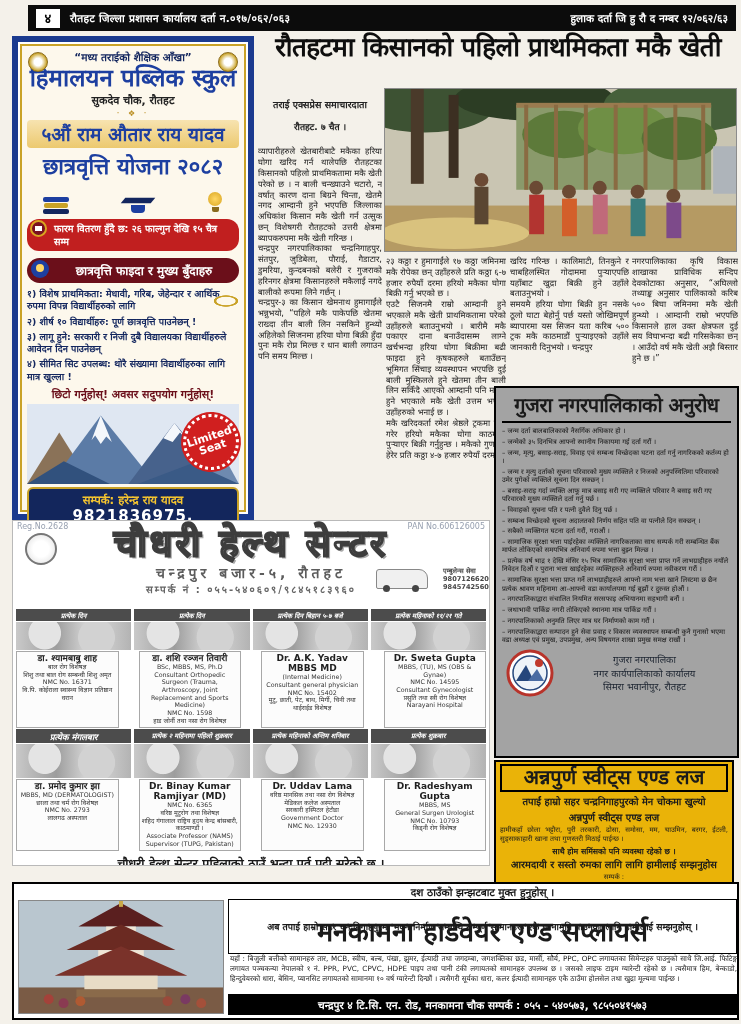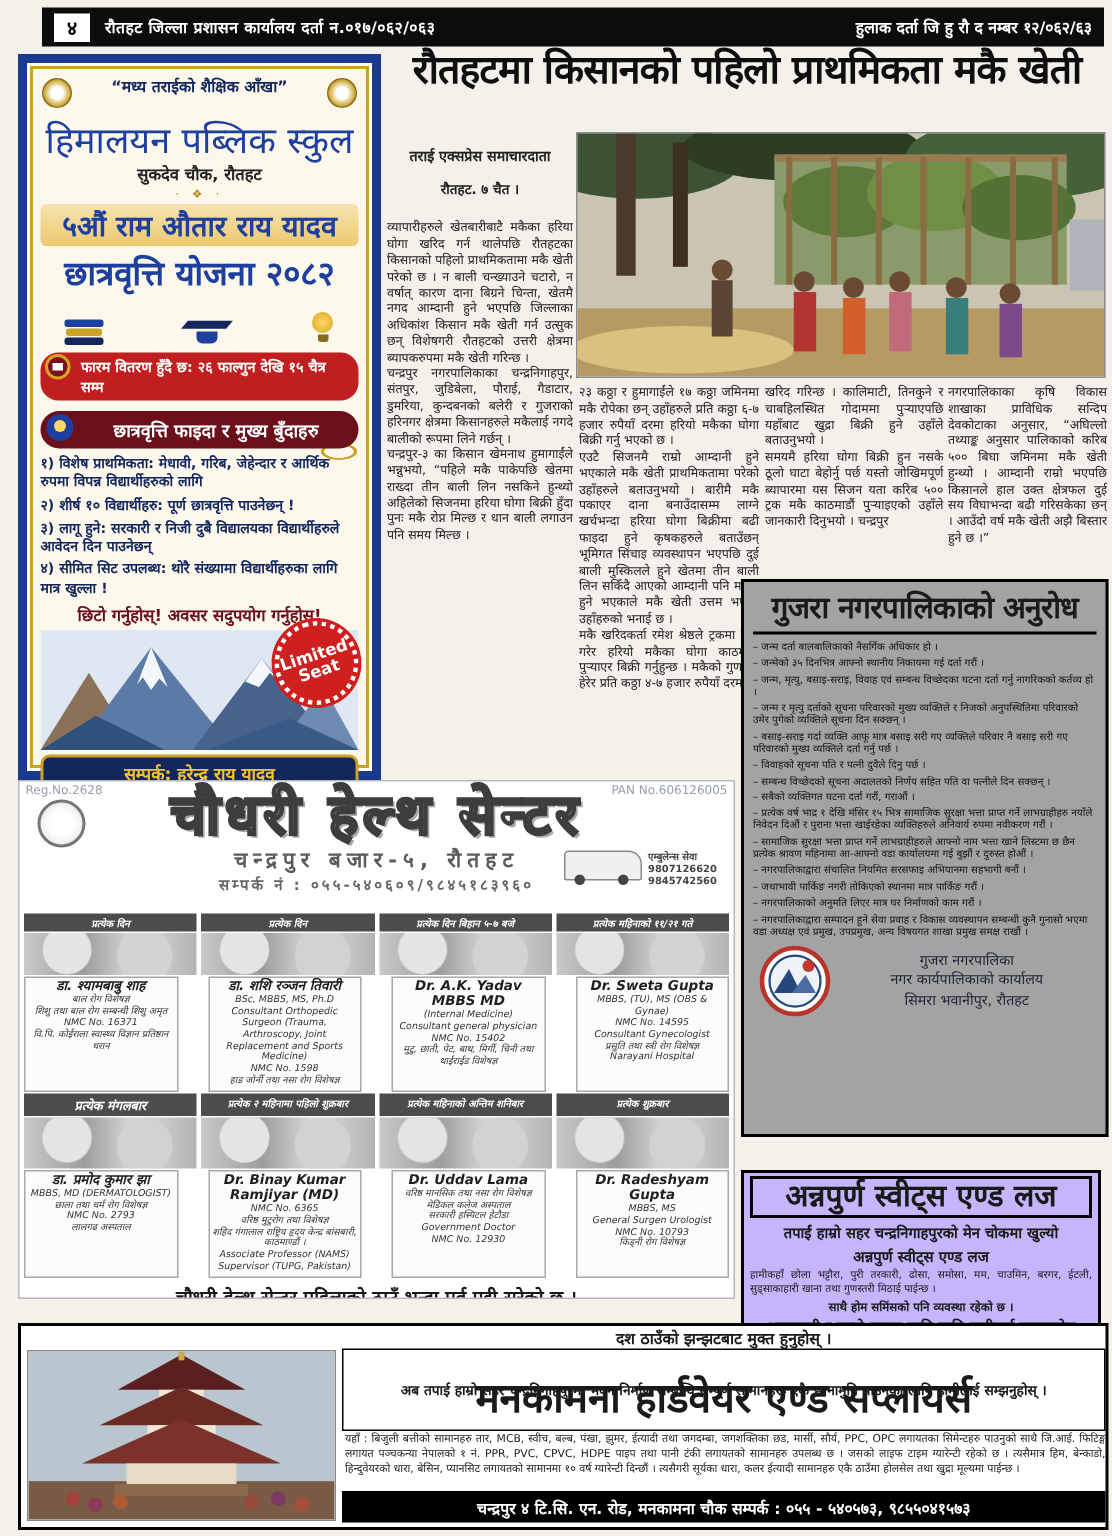--- a/index.html
+++ b/index.html
@@ -18,21 +18,21 @@
   .mast-num { background:#fff; color:#000; width:24px; height:19px; display:flex; align-items:center;
     justify-content:center; font-weight:bold; font-size:13px; }
   .mast-left { font-size:10.5px; font-weight:bold; letter-spacing:0.3px; }
   .mast-right { margin-left:auto; font-size:10.5px; font-weight:bold; }
 
   
   .school { left:12px; top:36px; width:242px; height:484px; background:#fdf8ec;
     border:6px solid #1a3a8f; box-shadow: inset 0 0 0 2px #fff, inset 0 0 0 4px #c9a227;
     padding:8px 9px 6px; text-align:center; }
   .sc-tagline { font-size:10.5px; font-weight:bold; color:#13265e; }
-  .sc-name { font-size:24px; font-weight:normal; color:#1d3fa0; line-height:1.05; margin-top:18px; }
+  .sc-name { font-size:24px; font-weight:bold; color:#1d3fa0; line-height:1.05; margin-top:2px; }
   .sc-addr { font-size:11px; font-weight:bold; color:#222; margin-top:1px; }
   .sc-dots { font-size:8px; color:#b98c1e; letter-spacing:3px; margin:2px 0; }
   .sc-scheme1 { font-size:19px; font-weight:bold; color:#1d3fa0;
     background:linear-gradient(180deg,#f7e3b0,#ecc96f); border-radius:4px; padding:1px 0; }
   .sc-scheme2 { font-size:22px; font-weight:bold; color:#1d3fa0; margin-top:2px; }
   .icon-row { display:flex; justify-content:space-between; align-items:flex-end; padding:0 16px; height:30px; margin:4px 0 5px; }
   .ic-books { width:26px; height:18px; position:relative; }
   .ic-books i { display:block; height:5px; border-radius:2px; margin-top:1px; background:#1d3fa0; }
   .ic-books i:nth-child(2){ background:#c9a227; width:92%; margin-left:4%; }
   .ic-books i:nth-child(3){ background:#13265e; }
@@ -93,21 +93,21 @@
   .g-title { font-size:20px; font-weight:bold; text-align:center; border-bottom:2px solid #000;
     padding:1px 0 3px; letter-spacing:-0.5px; }
   .g-bullets { margin-top:4px; font-size:6.8px; line-height:1.22; color:#111; }
   .g-bullet { margin-bottom:2.5px; }
   .g-bullet::before { content:"– "; }
   .g-org { display:flex; align-items:center; gap:8px; margin-top:5px; padding:0 4px; }
   .g-logo { width:48px; height:48px; flex:0 0 auto; }
   .g-org-text { flex:1; text-align:center; font-weight:normal; font-size:9.5px; color:#1c2430; line-height:1.4; }
 
   
-  .annapurna { left:494px; top:780px; width:240px; height:126px; border:2px solid #000; background:#c4b5fd;
+  .annapurna { left:494px; top:760px; width:240px; height:126px; border:2px solid #000; background:#eab308;
     padding:2px 4px; text-align:center; overflow:hidden; }
   .a-title { border:2px solid #000; font-size:20px; font-weight:bold; line-height:1.1; padding:0 2px 2px; }
   .a-line1 { font-size:9.8px; font-weight:bold; margin-top:3px; }
   .a-line2 { font-size:10px; font-weight:bold; margin-top:2px; }
   .a-body { font-size:7px; line-height:1.35; text-align:justify; margin-top:2px; }
   .a-line3 { font-size:7.8px; font-weight:bold; margin-top:1px; }
   .a-line4 { font-size:9.8px; font-weight:bold; margin-top:2px; }
   .a-contact { font-size:6.8px; margin-top:1px; }
   .a-phone { font-size:8px; font-weight:bold; }
 
@@ -115,37 +115,37 @@
   .health { left:12px; top:520px; width:478px; height:346px; background:#fff; border:1px solid #b9b9b9; overflow:hidden; }
   .h-head { position:relative; height:88px; text-align:center; }
   .h-reg { position:absolute; left:4px; top:1px; font-size:8px; color:#97a0b0; }
   .h-pan { position:absolute; right:4px; top:1px; font-size:8px; color:#97a0b0; }
   .h-logo { position:absolute; left:12px; top:12px; width:32px; height:32px; border-radius:50%;
     border:2px solid #777; background:radial-gradient(#fff 40%, #ddd); }
   .h-title { font-size:37px; font-weight:bold; color:#f4f4f4; letter-spacing:3px; line-height:1.0; padding-top:4px;
     -webkit-text-stroke:1.8px #3d3d3d; text-shadow:2px 2px 0 #a9a9a9; }
   .h-addr { font-size:14px; font-weight:bold; color:#5c5c5c; letter-spacing:4px; margin-top:1px; }
   .h-contact { font-size:10px; font-weight:bold; color:#666; letter-spacing:2px; }
-  .h-amb { position:absolute; right:5px; top:46px; width:108px; display:flex; gap:4px; align-items:flex-start; }
+  .h-amb { position:absolute; right:5px; top:46px; width:108px; display:flex; gap:15px; align-items:center; }
   .van { width:52px; height:20px; background:#f0f0f0; border:1px solid #888; border-radius:3px 9px 2px 2px; position:relative; flex:0 0 auto; }
   .van::before, .van::after { content:""; position:absolute; bottom:-4px; width:7px; height:7px; border-radius:50%; background:#444; }
   .van::before { left:6px; } .van::after { right:8px; }
   .amb-txt { font-size:6.6px; color:#444; font-weight:bold; text-align:left; line-height:1.25; }
   .h-grid { padding:0 3px; }
   .h-ribbons { display:flex; gap:3px; margin-bottom:1px; }
   .h-ribbon { flex:1; background:#4c4c4c; color:#fff; font-size:6.6px; font-weight:bold; font-style:italic;
     text-align:center; padding:1.5px 0; overflow:hidden; white-space:nowrap; }
   .h-ribbon.big { font-size:8.5px; }
   .h-photos { display:flex; gap:3px; margin-bottom:1px; }
   .h-photo { flex:1; height:28px; background:
       radial-gradient(circle at 25% 40%, #e4e4e4 0 18%, transparent 19%),
       radial-gradient(circle at 70% 55%, #d2d2d2 0 22%, transparent 23%),
       linear-gradient(90deg,#c9c9c9,#9d9d9d 35%,#dcdcdc 65%,#b3b3b3); }
   .h-photo.tall { height:34px; }
-  .h-cards { display:flex; gap:20px; margin-bottom:1px;font-style:italic; }
+  .h-cards { display:flex; gap:20px; margin-bottom:1px; }
   .h-card { flex:1; border:1px solid #a8a8a8; padding:1px 2px; text-align:center; background:#fcfcfc; overflow:hidden; }
   .h-card.r1 { height:77px; } .h-card.r2 { height:72px; }
   .d-name { font-size:9px; font-weight:bold; color:#1f1f1f; line-height:1.12; }
   .d-line { font-size:6.3px; color:#333; line-height:1.22; }
   .h-note { font-size:12.5px; font-weight:bold; text-align:center; padding-top:3px; }
 
   
   .mana { left:12px; top:882px; width:727px; height:138px; border:2px solid #000; background:#fff; }
   .m-top { position:absolute; left:214px; top:1px; width:509px; text-align:center; font-size:10.5px; font-weight:bold; }
   .m-temple { position:absolute; left:4px; top:16px; width:206px; height:114px; border:1px solid #888; }
@@ -286,20 +286,21 @@
   <div class="g-title">गुजरा नगरपालिकाको अनुरोध</div>
   <div class="g-bullets">
     <div class="g-bullet">जन्म दर्ता बालबालिकाको नैसर्गिक अधिकार हो ।</div>
     <div class="g-bullet">जन्मेको ३५ दिनभित्र आफ्नो स्थानीय निकायमा गई दर्ता गरौं ।</div>
     <div class="g-bullet">जन्म, मृत्यु, बसाइ-सराइ, विवाह एवं सम्बन्ध विच्छेदका घटना दर्ता गर्नु नागरिकको कर्तव्य हो ।</div>
     <div class="g-bullet">जन्म र मृत्यु दर्ताको सूचना परिवारको मुख्य व्यक्तिले र निजको अनुपस्थितिमा परिवारको उमेर पुगेको व्यक्तिले सूचना दिन सक्छन् ।</div>
     <div class="g-bullet">बसाइ-सराइ गर्दा व्यक्ति आफू मात्र बसाइ सरी गए व्यक्तिले परिवार नै बसाइ सरी गए परिवारको मुख्य व्यक्तिले दर्ता गर्नु पर्छ ।</div>
     <div class="g-bullet">विवाहको सूचना पति र पत्नी दुवैले दिनु पर्छ ।</div>
     <div class="g-bullet">सम्बन्ध विच्छेदको सूचना अदालतको निर्णय सहित पति वा पत्नीले दिन सक्छन् ।</div>
     <div class="g-bullet">सबैको व्यक्तिगत घटना दर्ता गरौं, गराऔं ।</div>
+    <div class="g-bullet">सामाजिक सुरक्षा भत्ता पाईरहेका व्यक्तिले नागरिकताका साथ सम्पर्क गरी सम्बन्धित बैंक मार्फत तोकिएको समयभित्र अनिवार्य रुपमा भत्ता बुझ्न मिल्छ ।</div>
     <div class="g-bullet">प्रत्येक वर्ष भाद्र १ देखि मंसिर १५ भित्र सामाजिक सुरक्षा भत्ता प्राप्त गर्ने लाभग्राहीहरु नयाँले निवेदन दिऔं र पुराना भत्ता खाईरहेका व्यक्तिहरुले अनिवार्य रुपमा नवीकरण गरौं ।</div>
     <div class="g-bullet">सामाजिक सुरक्षा भत्ता प्राप्त गर्ने लाभग्राहीहरुले आफ्नो नाम भत्ता खाने लिस्टमा छ छैन प्रत्येक श्रावण महिनामा आ-आफ्नो वडा कार्यालयमा गई बुझौं र दुरुस्त होऔं ।</div>
     <div class="g-bullet">नगरपालिकाद्वारा संचालित नियमित सरसफाइ अभियानमा सहभागी बनौं ।</div>
     <div class="g-bullet">जथाभावी पार्किङ नगरी तोकिएको स्थानमा मात्र पार्किङ गरौं ।</div>
     <div class="g-bullet">नगरपालिकाको अनुमति लिएर मात्र घर निर्माणको काम गरौं ।</div>
     <div class="g-bullet">नगरपालिकाद्वारा सम्पादन हुने सेवा प्रवाह र विकास व्यवस्थापन सम्बन्धी कुनै गुनासो भएमा वडा अध्यक्ष एवं प्रमुख, उपप्रमुख, अन्य विषयगत शाखा प्रमुख समक्ष राखौं ।</div>
   </div>
   <div class="g-org">
     <svg class="g-logo" viewBox="0 0 48 48">
       <circle cx="24" cy="24" r="22" fill="#fff" stroke="#b8332a" stroke-width="3"></circle>

